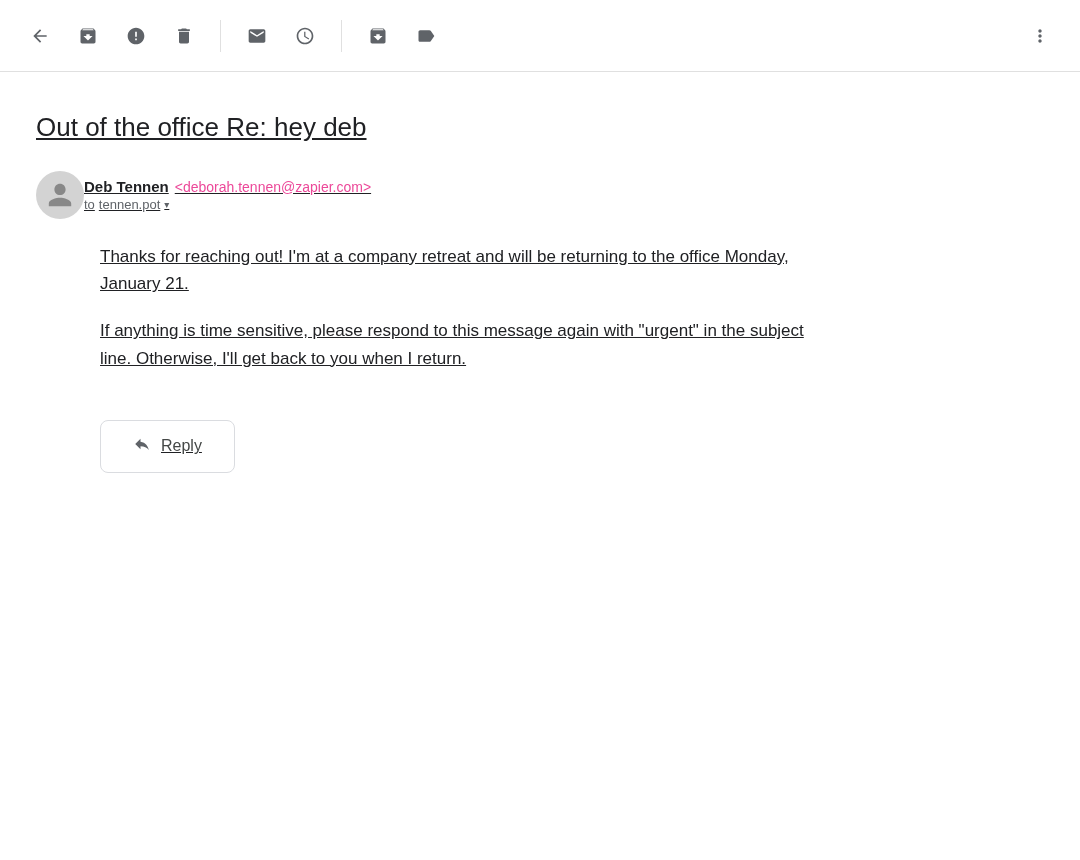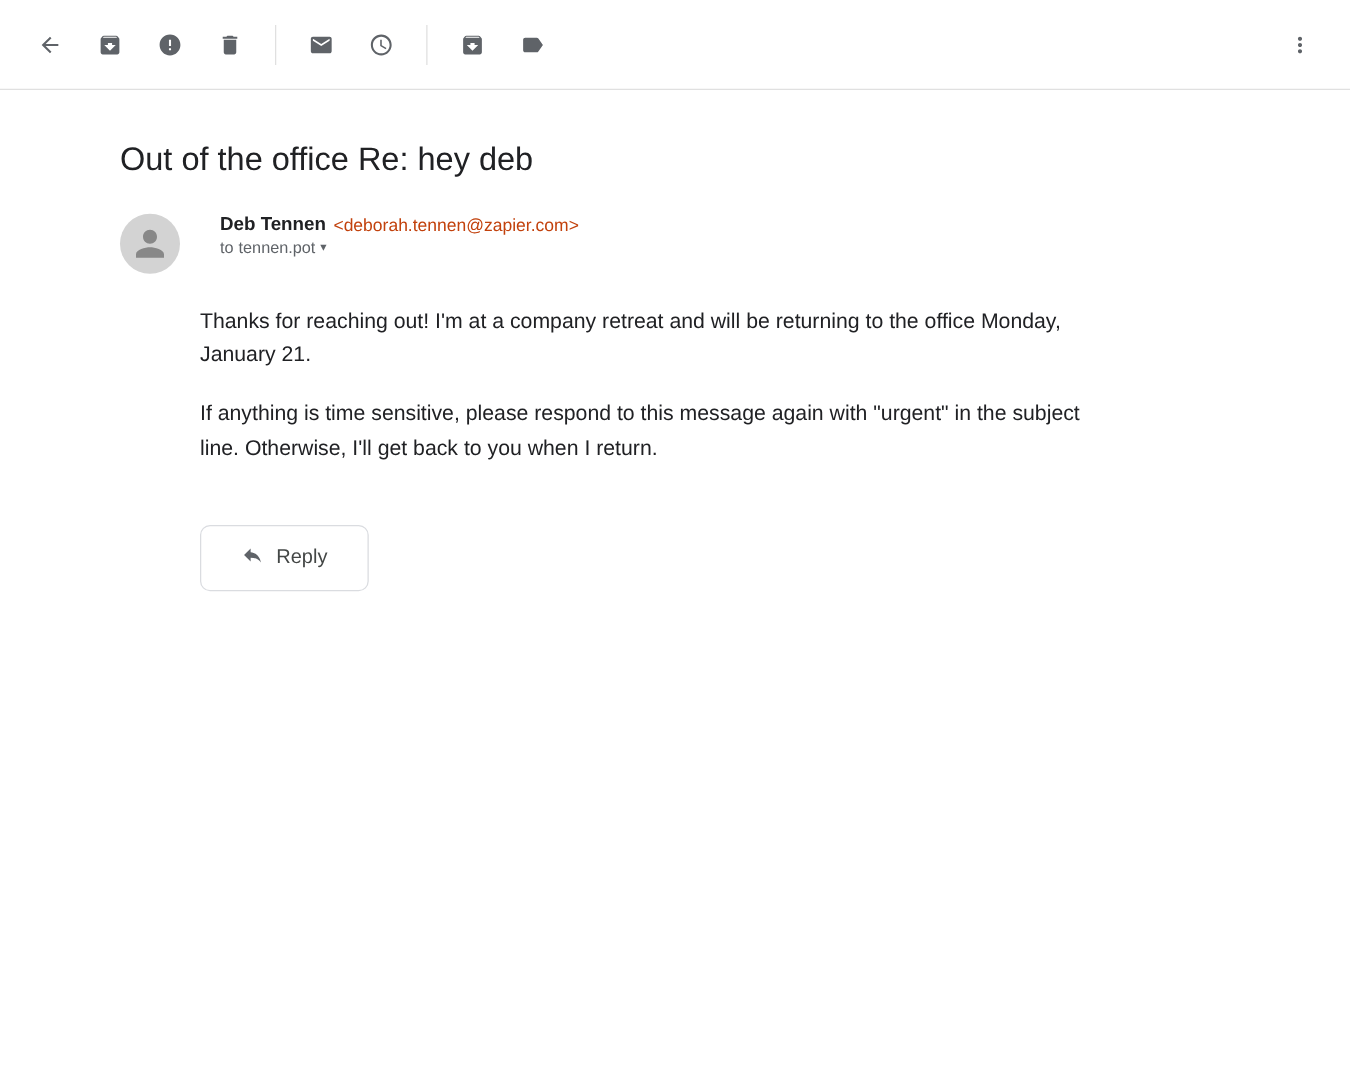--- a/index.html
+++ b/index.html
@@ -45,35 +45,36 @@
       background: #e0e0e0;
       margin: 0 8px;
     }
 
     .toolbar-spacer {
       flex: 1;
     }
 
     
     .email-container {
-      padding: 24px 60px 40px 96px;
+      padding: 24px 60px 40px 36px;
+      text-decoration: underline;
     }
 
     .email-subject {
       font-size: 26px;
       font-weight: 400;
       color: #202124;
       margin-bottom: 28px;
       margin-top: 16px;
     }
 
     .sender-row {
       display: flex;
-      align-items: flex-start;
-      gap: 32px;
+      align-items: center;
+      gap: 0;
       margin-bottom: 24px;
     }
 
     .avatar {
       width: 48px;
       height: 48px;
       border-radius: 50%;
       background: #d3d3d3;
       display: flex;
       align-items: center;
@@ -103,21 +104,21 @@
     }
 
     .sender-name {
       font-weight: 700;
       font-size: 15px;
       color: #202124;
     }
 
     .sender-email {
       font-size: 14px;
-      color: #c2410c;
+      color: #ec4899;
       font-weight: 400;
     }
 
     .to-line {
       display: flex;
       align-items: center;
       gap: 4px;
       font-size: 13px;
       color: #5f6368;
       cursor: pointer;

